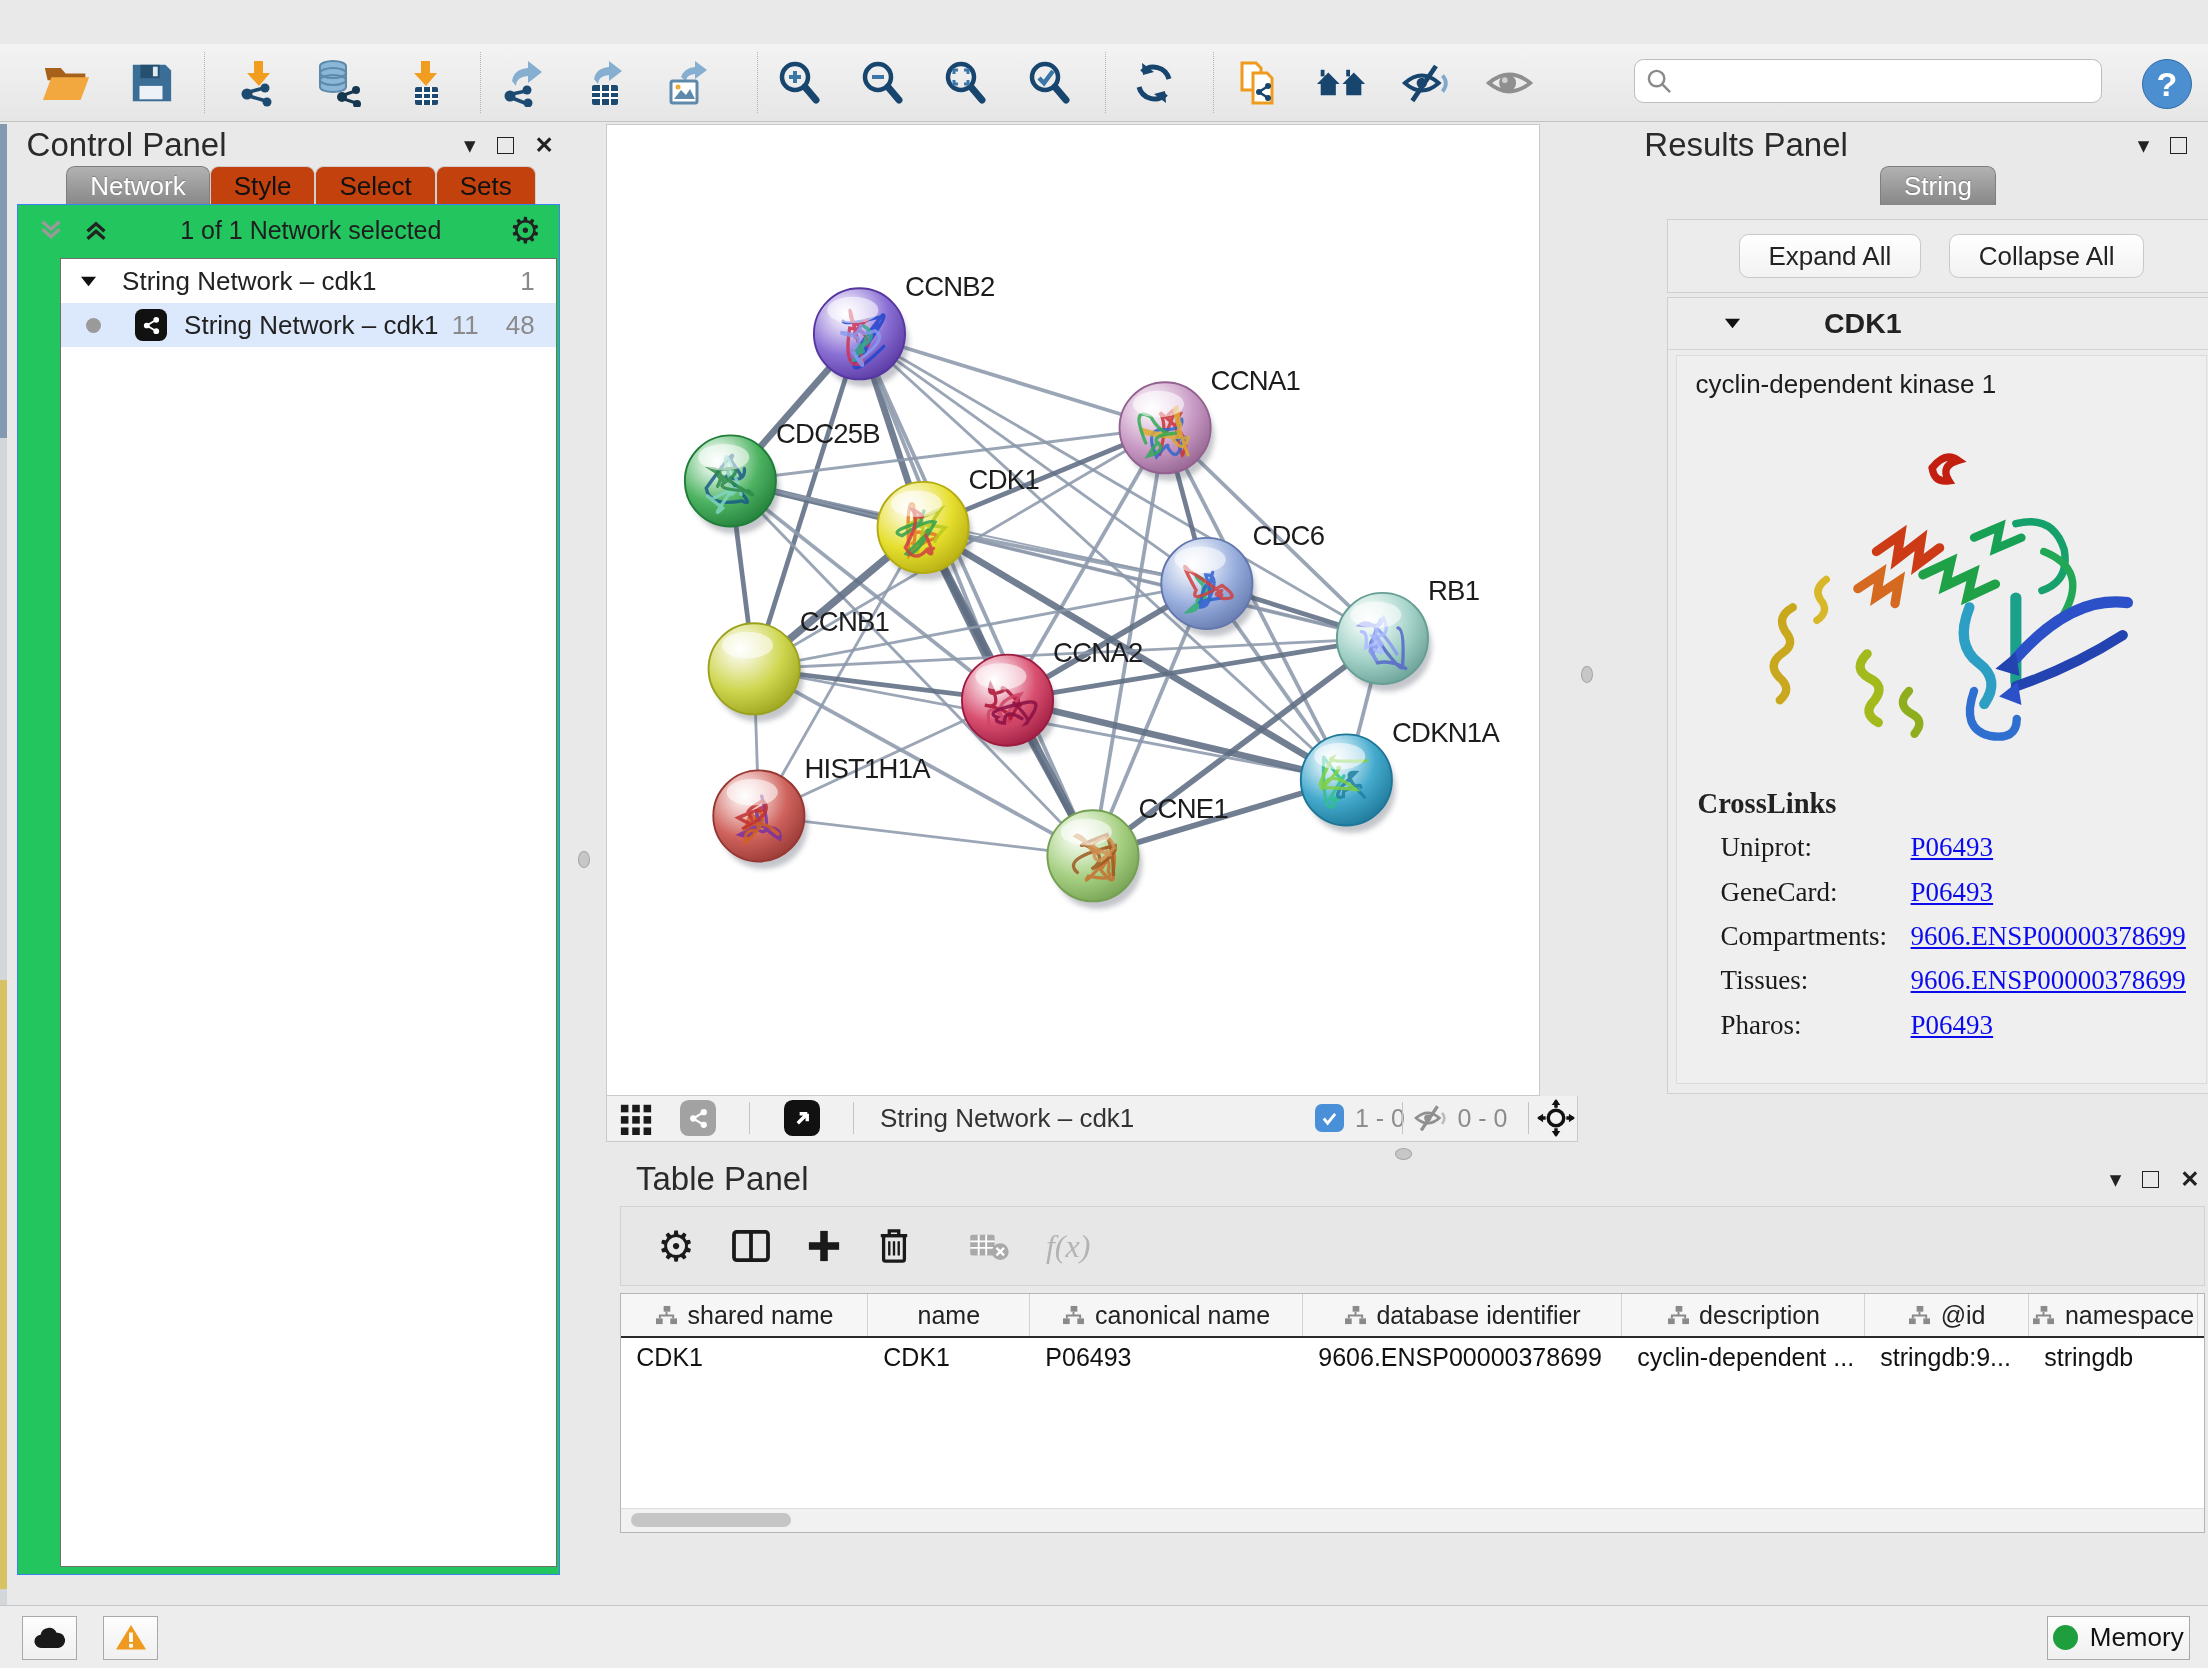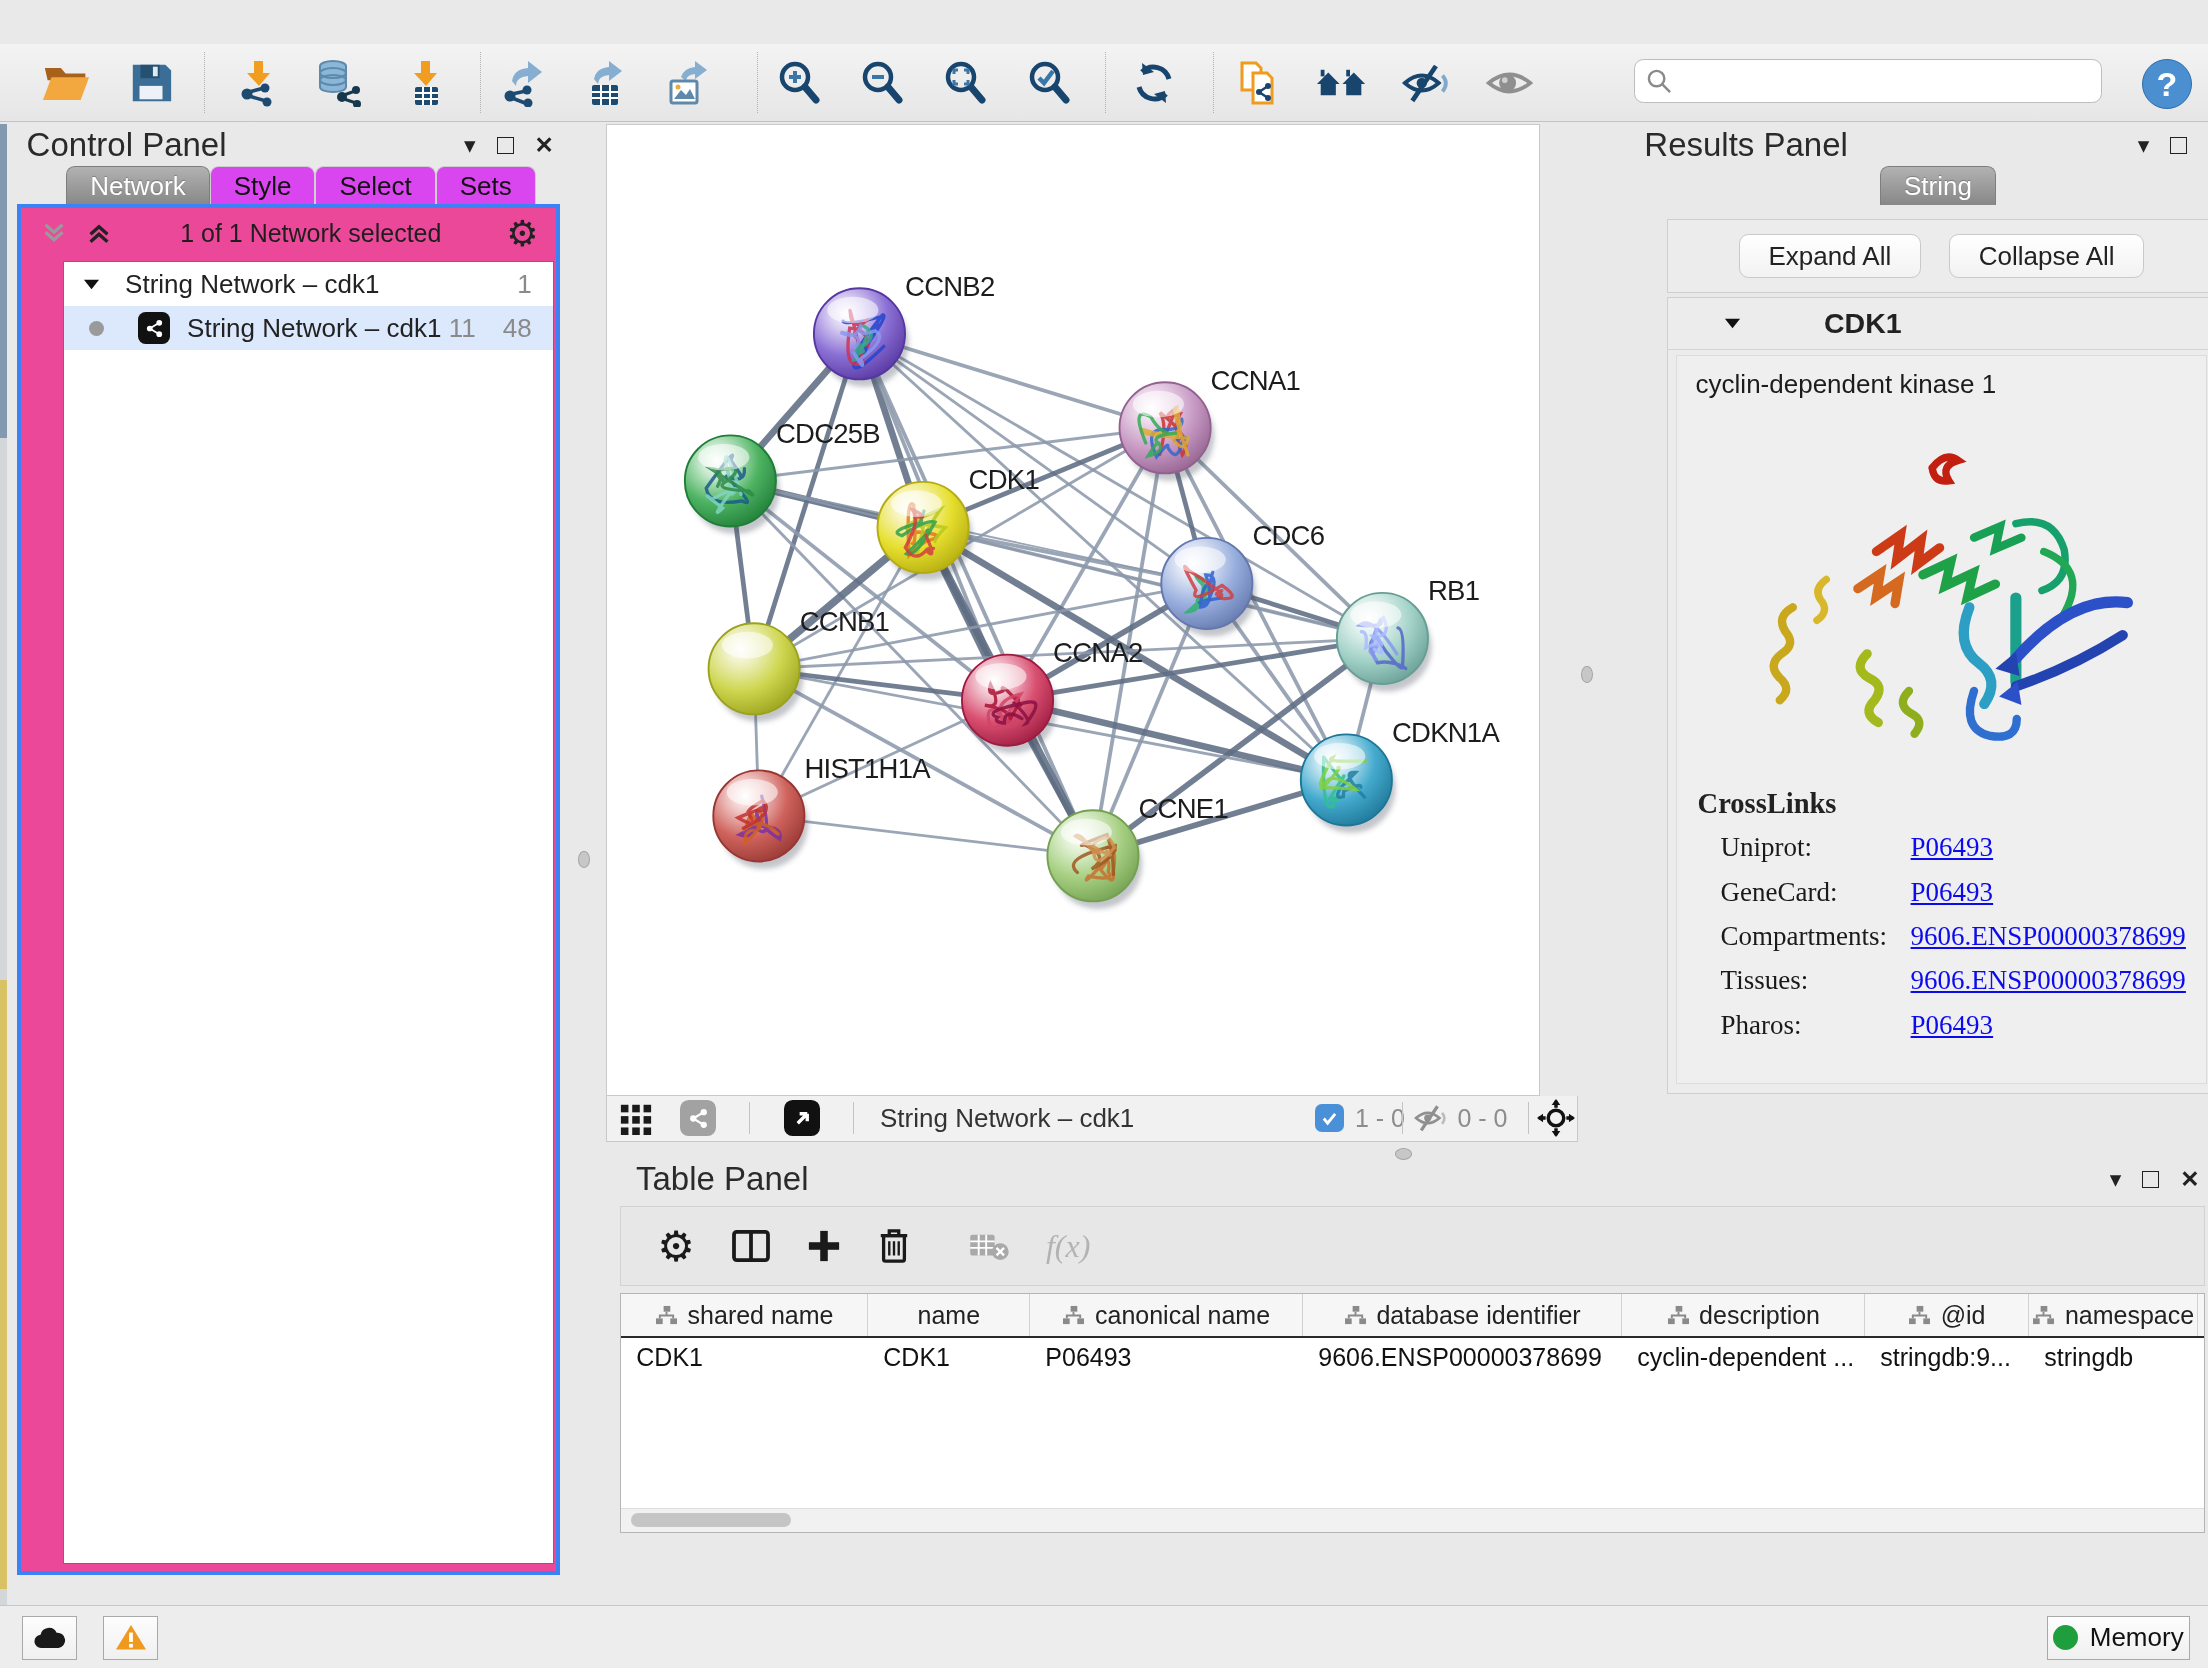--- a/index.html
+++ b/index.html
@@ -24,27 +24,27 @@
   .helpbtn{position:absolute;left:2142px;top:15px;width:48px;height:48px;border-radius:50%;
     background:#4b8fd0;color:#fff;font-size:34px;font-weight:bold;display:flex;align-items:center;
     justify-content:center;border:1px solid #2f6ea8;}
   
   .phead{position:absolute;left:0;top:0;right:0;height:42px;display:flex;align-items:center;}
   .ptitle{font-size:33px;color:#2a2a2a;padding-left:13.3px;}
   .picons{position:absolute;right:9.5px;top:0;height:42px;display:flex;align-items:center;gap:21px;}
   .picon{font-size:23px;color:#222;line-height:1;}
   .tabrow{position:absolute;display:flex;}
   .tab{height:38px;padding:0 23px;display:flex;align-items:center;justify-content:center;
-    font-size:26px;background:#d946ef;border:1px solid #cfcfcf;border-bottom:0;
+    font-size:26px;background:#c2410c;border:1px solid #cfcfcf;border-bottom:0;
     border-radius:8.6px 8.6px 0 0;color:#111;}
   .tab.sel{background:linear-gradient(#b2b2b2,#878787);color:#fff;border-color:#7e7e7e;
     text-shadow:0 -1px 1px rgba(0,0,0,.25);}
   
   .cpanel{position:absolute;left:13.3px;top:124px;width:550px;height:1457px;}
-  .cbody{position:absolute;left:3.8px;right:3.8px;top:80px;bottom:5.7px;border:4px solid #3b82f6;background:#ec4899;}
+  .cbody{position:absolute;left:3.8px;right:3.8px;top:80px;bottom:5.7px;border:1px solid #3b82f6;background:#22c55e;}
   .cstatus{position:absolute;left:0;right:0;top:0;height:51px;display:flex;align-items:center;}
   .cstatus .txt{flex:1;text-align:center;font-size:25px;color:#1e1e1e;}
   .tree{position:absolute;left:42px;right:1.9px;top:53px;bottom:7.6px;background:#fff;border:1.9px solid #6f6f6f;}
   .trow{height:44px;display:flex;align-items:center;font-size:26px;}
   .trow .cnt{color:#8a8a8a;margin-left:auto;}
   .trow.sel{background:#dce8fb;}
   .sharebadge{width:32px;height:32px;border-radius:7.6px;background:#111;display:flex;
     align-items:center;justify-content:center;}
   
   .canvas{position:absolute;left:606px;top:124px;width:934px;height:972px;background:#fff;

